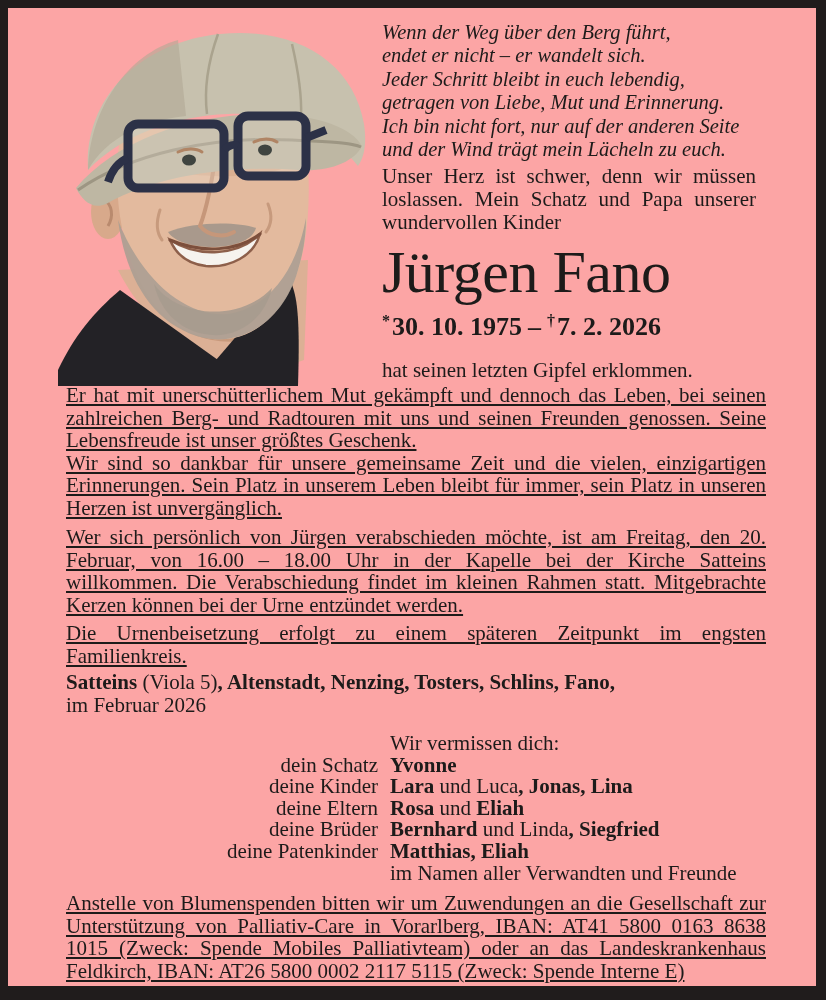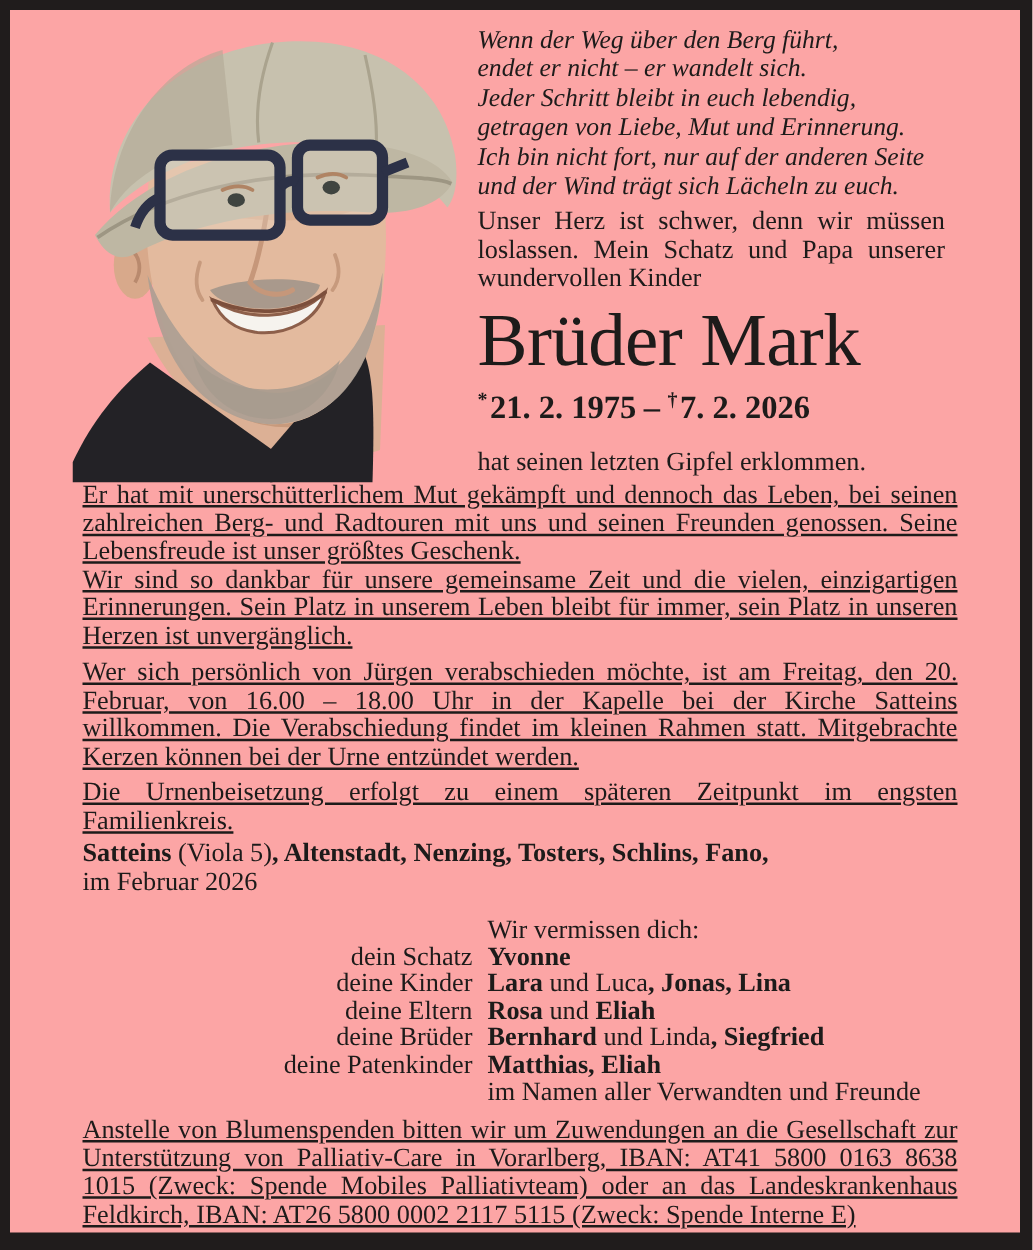--- a/index.html
+++ b/index.html
@@ -97,26 +97,26 @@
     </svg>
   </div>
 
   <div class="right-col">
     <div class="poem" id="poem">
         <div>Wenn der Weg über den Berg führt,</div>
         <div>endet er nicht – er wandelt sich.</div>
         <div>Jeder Schritt bleibt in euch lebendig,</div>
         <div>getragen von Liebe, Mut und Erinnerung.</div>
         <div>Ich bin nicht fort, nur auf der anderen Seite</div>
-        <div>und der Wind trägt sich Lächeln zu euch.</div>
+        <div>und der Wind trägt mein Lächeln zu euch.</div>
       </div>
     <p class="intro">Unser Herz ist schwer, denn wir müssen loslassen. Mein Schatz und Papa unserer wundervollen Kinder</p>
-    <h1 class="name">Brüder Mark</h1>
+    <h1 class="name">Jürgen Fano</h1>
     <div class="dates">
-      <span class="sup">*</span><span>21. 2. 1975</span><span class="sep">–</span><span class="sup">†</span><span>7. 2. 2026</span>
+      <span class="sup">*</span><span>30. 10. 1975</span><span class="sep">–</span><span class="sup">†</span><span>7. 2. 2026</span>
     </div>
     <p class="subline">hat seinen letzten Gipfel erklommen.</p>
   </div>
 
   <div class="main">
     <p class="para">Er hat mit unerschütterlichem Mut gekämpft und dennoch das Leben, bei seinen zahlreichen Berg- und Radtouren mit uns und seinen Freunden genossen. Seine Lebensfreude ist unser größtes Geschenk.</p>
     <p class="para">Wir sind so dankbar für unsere gemeinsame Zeit und die vielen, einzigartigen Erinnerungen. Sein Platz in unserem Leben bleibt für immer, sein Platz in unseren Herzen ist unvergänglich.</p>
     <p class="para mt-a">Wer sich persönlich von Jürgen verabschieden möchte, ist am Freitag, den 20. Februar, von 16.00 – 18.00 Uhr in der Kapelle bei der Kirche Satteins willkommen. Die Verabschiedung findet im kleinen Rahmen statt. Mitgebrachte Kerzen können bei der Urne entzündet werden.</p>
     <p class="para mt-b">Die Urnenbeisetzung erfolgt zu einem späteren Zeitpunkt im engsten Familienkreis.</p>
     <p class="places" id="places"><span class="b">Satteins</span><span> (Viola 5)</span><span class="b">, Altenstadt, Nenzing, Tosters, Schlins, Fano,</span></p>

